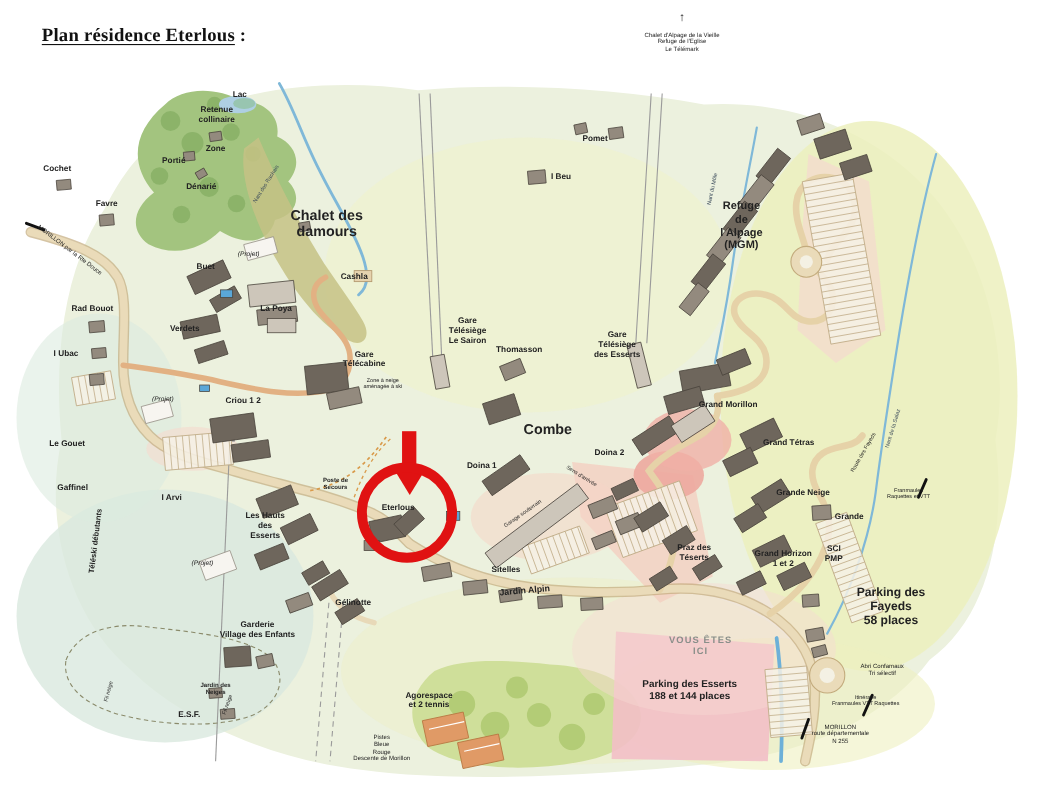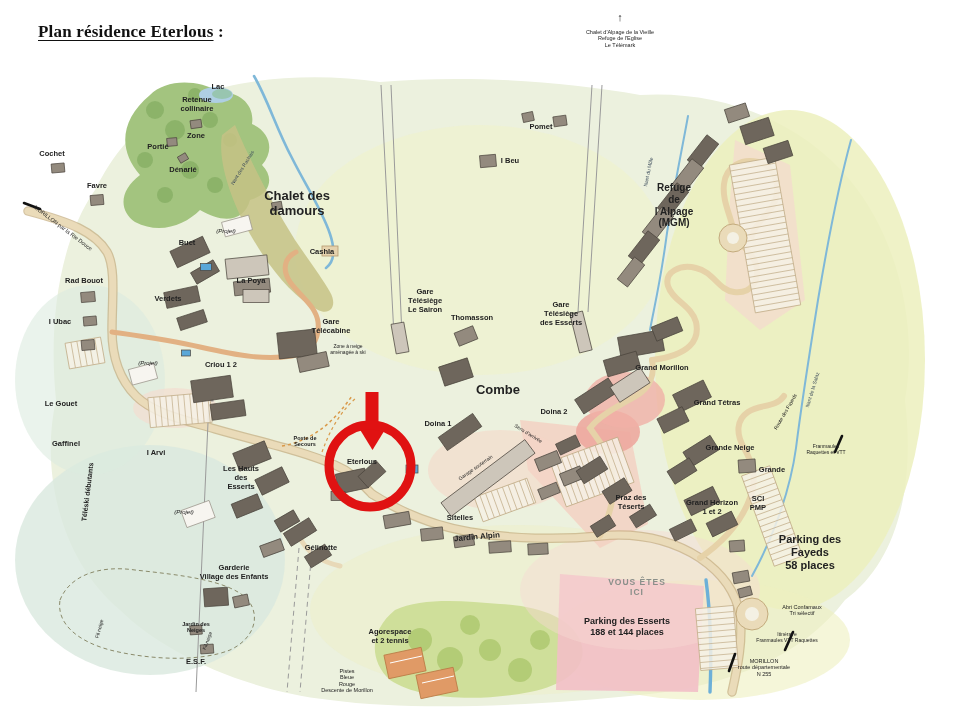--- a/index.html
+++ b/index.html
@@ -391,21 +391,21 @@
       <div class="map-label" style="left: 60px; top: 322px; font-size: 7.5px; transform: translate(-50%, -50%);">I Ubac</div>
       <div class="map-label" style="left: 221px; top: 365px; font-size: 7.5px; transform: translate(-50%, -50%);">Criou 1 2</div>
       <div class="map-label" style="left: 61px; top: 404px; font-size: 7.5px; transform: translate(-50%, -50%);">Le Gouet</div>
       <div class="map-label" style="left: 66px; top: 444px; font-size: 7.5px; transform: translate(-50%, -50%);">Gaffinel</div>
       <div class="map-label" style="left: 156px; top: 453px; font-size: 7.5px; transform: translate(-50%, -50%);">I Arvi</div>
       <div class="map-label" style="left: 241px; top: 478px; font-size: 7.5px; transform: translate(-50%, -50%);">Les Hauts
 des
 Esserts</div>
       <div class="map-label" style="left: 216px; top: 573px; font-size: 7.5px; transform: translate(-50%, -50%); margin-left: 18px;">Garderie
 Village des Enfants</div>
-      <div class="map-label" style="left: 196px; top: 650px; font-size: 7.5px; transform: translate(-50%, -50%); margin-top: 12px;">E.S.F.</div>
+      <div class="map-label" style="left: 172px; top: 650px; font-size: 7.5px; transform: translate(-50%, -50%);">E.S.F.</div>
       <div class="map-label" style="left: 390px; top: 637px; font-size: 7.5px; transform: translate(-50%, -50%);">Agorespace
 et 2 tennis</div>
       <div class="map-label" style="left: 321px; top: 548px; font-size: 7.5px; transform: translate(-50%, -50%);">Gélinotte</div>
       <div class="map-label" style="left: 426px; top: 518px; font-size: 7.5px; transform: translate(-50%, -50%); margin-left: 34px;">Sitelles</div>
       <div class="map-label" style="left: 362px; top: 462px; font-size: 7.5px; transform: translate(-50%, -50%);">Eterlous</div>
       <div class="map-label" style="left: 438px; top: 424px; font-size: 7.5px; transform: translate(-50%, -50%);">Doina 1</div>
       <div class="map-label" style="left: 554px; top: 412px; font-size: 7.5px; transform: translate(-50%, -50%);">Doina 2</div>
       <div class="map-label" style="left: 498px; top: 390px; font-size: 13px; transform: translate(-50%, -50%);">Combe</div>
       <div class="map-label" style="left: 631px; top: 503px; font-size: 7.5px; transform: translate(-50%, -50%);">Praz des
 Téserts</div>

